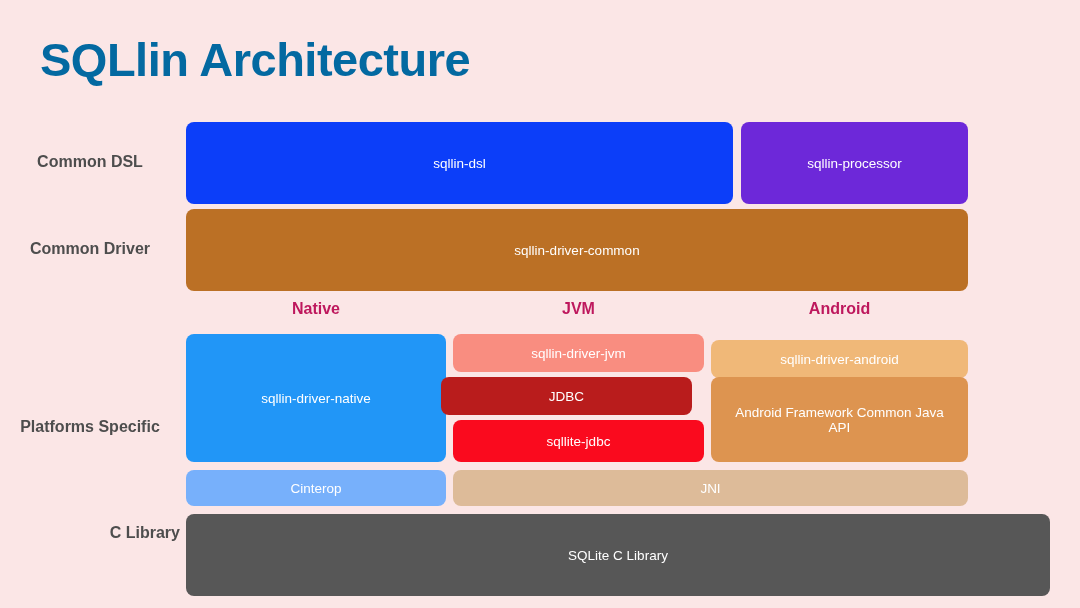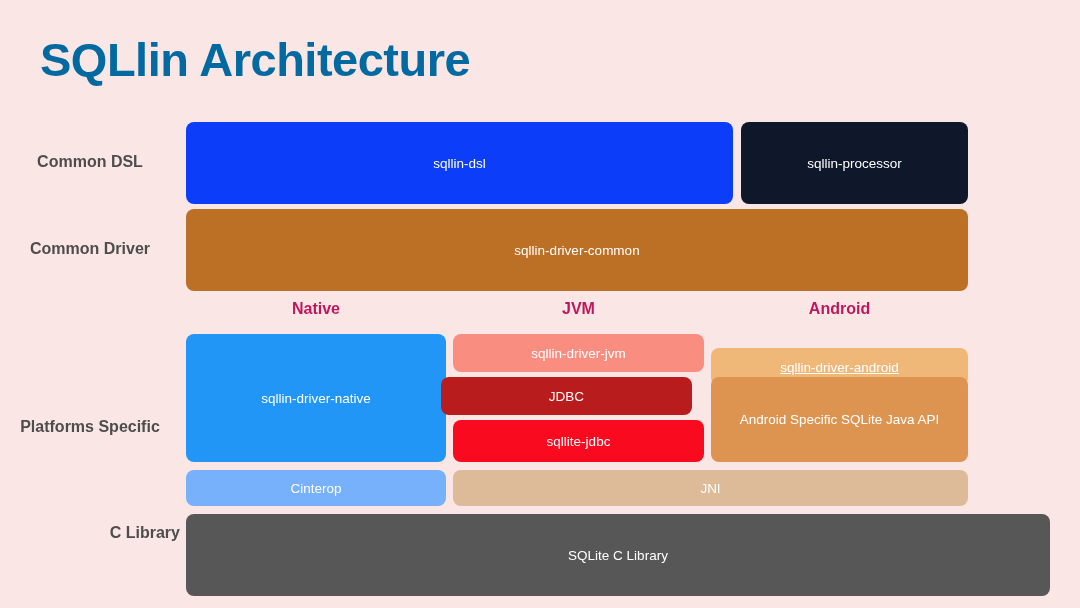--- a/index.html
+++ b/index.html
@@ -65,21 +65,21 @@
 
   
   .box-dsl {
     left: 186px; top: 122px;
     width: 547px; height: 82px;
     background: #0c3ef9;
   }
   .box-processor {
     left: 741px; top: 122px;
     width: 227px; height: 82px;
-    background: #0f172a;
+    background: #6d28d9;
   }
 
   
   .box-driver-common {
     left: 186px; top: 209px;
     width: 782px; height: 82px;
     background: #bb7025;
   }
 
   
@@ -111,24 +111,23 @@
     left: 441px; top: 377px;
     width: 251px; height: 38px;
     background: #b91c1c;
   }
   .box-sqlite-jdbc {
     left: 453px; top: 420px;
     width: 251px; height: 42px;
     background: #fa0a1e;
   }
   .box-android-driver {
-    left: 711px; top: 348px;
+    left: 711px; top: 340px;
     width: 257px; height: 38px;
     background: #f0b878;
-    text-decoration: underline;
   }
   .box-android-api {
     left: 711px; top: 377px;
     width: 257px; height: 85px;
     background: #dd9450;
   }
 
   
   .box-cinterop {
     left: 186px; top: 470px;
@@ -167,20 +166,20 @@
 
   <div class="plat-header ph-native">Native</div>
   <div class="plat-header ph-jvm">JVM</div>
   <div class="plat-header ph-android">Android</div>
 
   <div class="box box-native">sqllin-driver-native</div>
   <div class="box box-jvm-driver">sqllin-driver-jvm</div>
   <div class="box box-jdbc">JDBC</div>
   <div class="box box-sqlite-jdbc">sqllite-jdbc</div>
   <div class="box box-android-driver">sqllin-driver-android</div>
-  <div class="box box-android-api">Android Specific SQLite Java API</div>
+  <div class="box box-android-api">Android Framework Common Java API</div>
 
   <div class="box box-cinterop">Cinterop</div>
   <div class="box box-jni">JNI</div>
 
   <div class="box box-clib">SQLite C Library</div>
 
 </div>
 
 </body></html>

